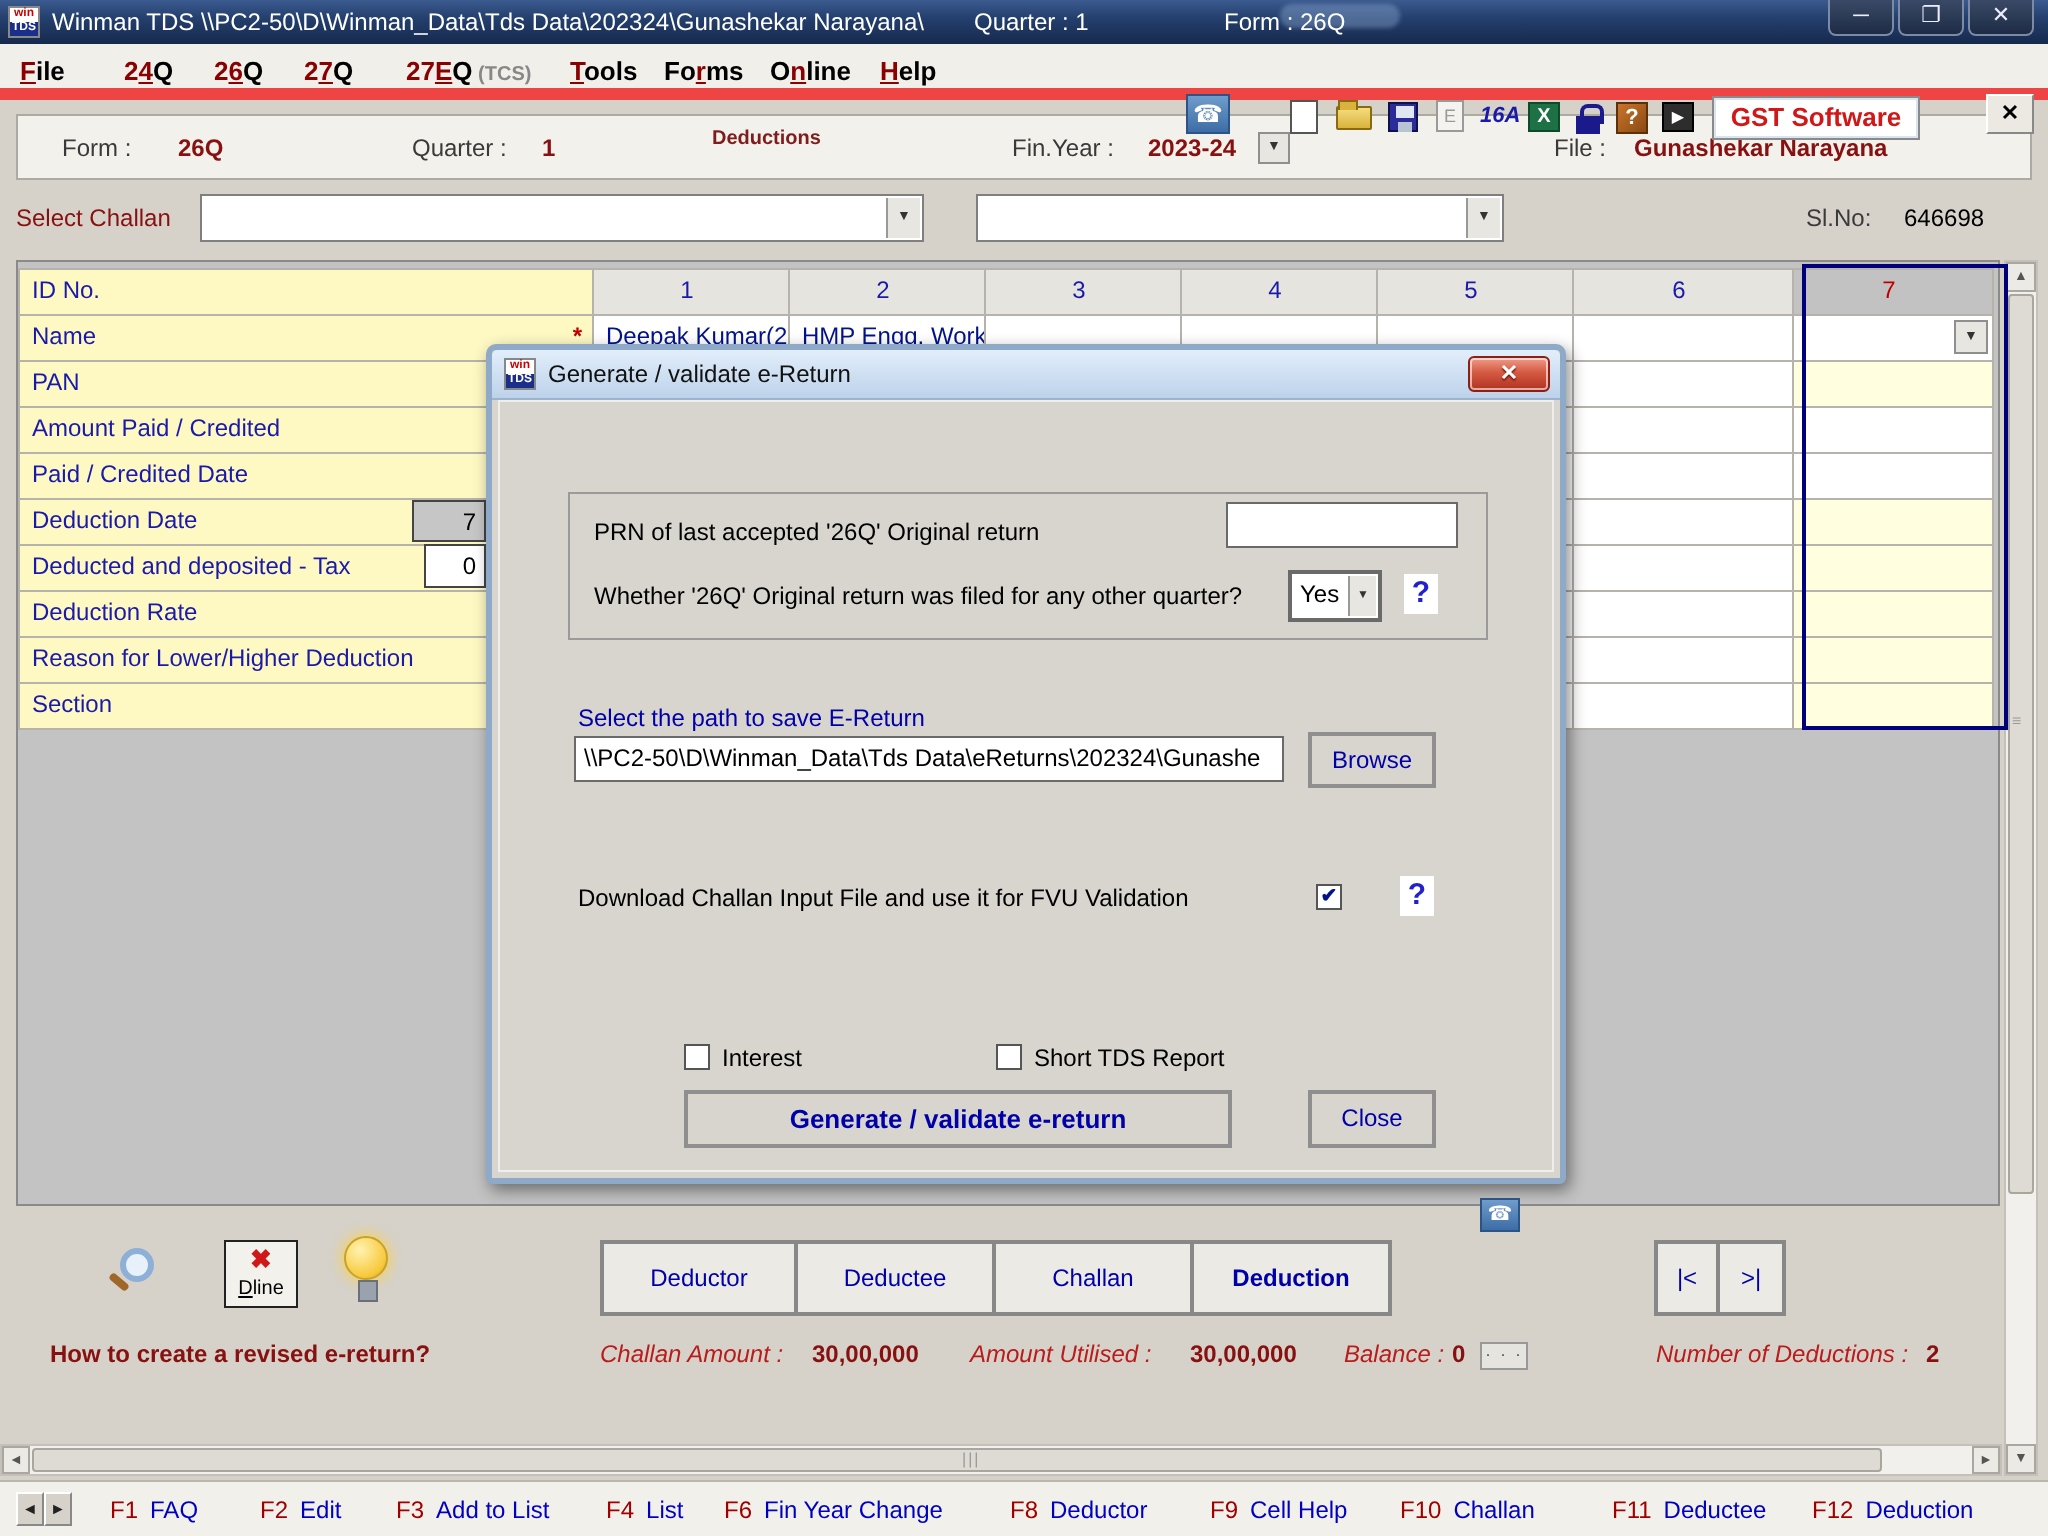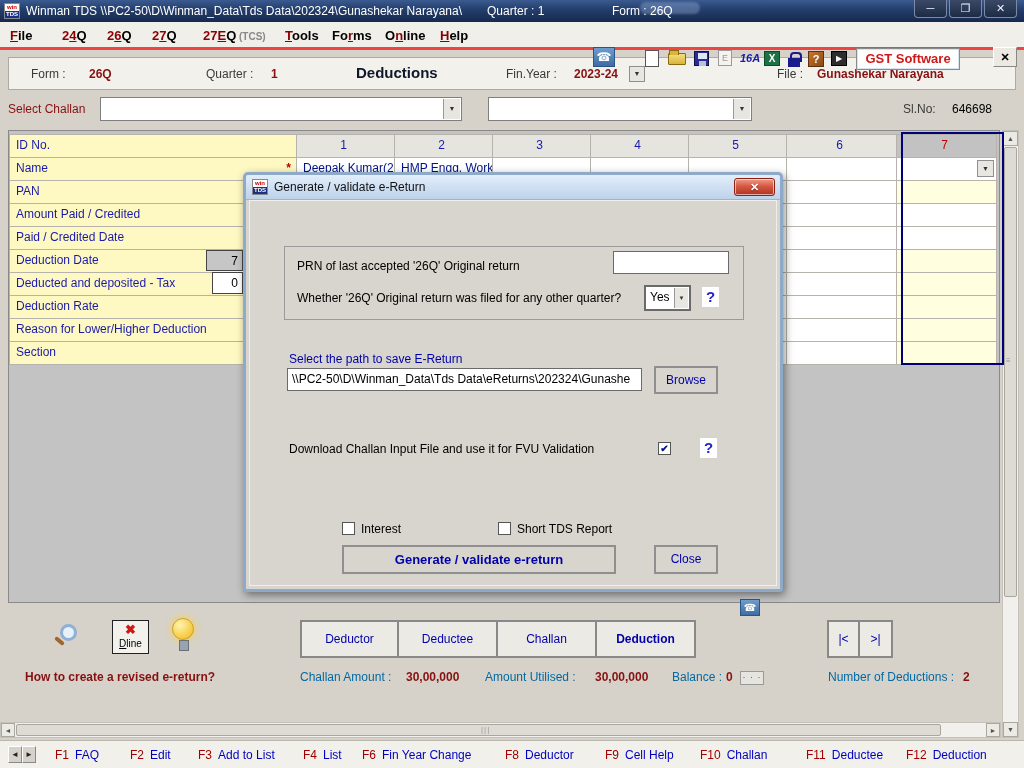--- a/index.html
+++ b/index.html
@@ -10,21 +10,21 @@
   
   #titlebar { left:0; top:0; width:1024px; height:22px;
     background:linear-gradient(180deg,#3b5a8f 0%,#24406e 40%,#16294d 100%); color:#fff; z-index:10; }
   #titlebar .glass { position:absolute; left:640px; top:2px; width:60px; height:12px; background:rgba(160,190,230,.35); border-radius:6px; filter:blur(1px); }
   .appicon { position:absolute; width:16px; height:16px; background:#fff; border:1px solid #888; font-size:6px; line-height:7px; text-align:center; font-weight:bold; }
   .appicon .r { color:#c00; display:block; } .appicon .b { color:#006; display:block; background:#1a2f8a; color:#fff; }
   .tbtext { position:absolute; top:4px; white-space:pre; }
   .winbtn { position:absolute; top:0; width:33px; height:18px; background:linear-gradient(180deg,#3a4a66,#1d2b45); border:1px solid #7c8aa5; border-top:none; border-radius:0 0 4px 4px; color:#eef; text-align:center; line-height:16px; font-size:11px; }
 
   
-  #menubar { left:0; top:22px; width:1024px; height:28px; background:#f0efe9; border-bottom:3px solid #ef4444; z-index:9; }
+  #menubar { left:0; top:22px; width:1024px; height:28px; background:#f0efe9; border-bottom:6px solid #ef4444; z-index:9; }
   .mi { position:absolute; top:6px; font-size:13px; font-weight:bold; color:#000; cursor:default; }
   .mnum,.maccel { color:#8b0000; } .maccel { text-decoration:underline; }
   .msuffix { color:#888; font-size:10px; font-weight:bold; }
   .tico { position:absolute; top:27px; }
 
   .phonebtn { width:22px; height:20px; background:linear-gradient(180deg,#6f9ccb,#3d6da5); border:1px solid #2c5385; color:#fff; text-align:center; line-height:18px; font-size:12px; }
   .newdoc { width:14px; height:17px; background:#fff; border:1px solid #555; }
   .folder { width:18px; height:12px; background:linear-gradient(180deg,#f4dd7e,#d9b33c); border:1px solid #8a6a10; border-radius:1px; }
   .folder:before { content:""; position:absolute; left:0; top:-4px; width:8px; height:4px; background:#d9b33c; border:1px solid #8a6a10; border-bottom:none; }
   .floppy { width:15px; height:15px; background:#2b2b9a; border:1px solid #11114a; }
@@ -37,21 +37,21 @@
   .lockb:before { content:""; position:absolute; left:2px; top:-6px; width:8px; height:8px; border:2px solid #1a1a8c; border-bottom:none; border-radius:4px 4px 0 0; }
   .bookq { width:16px; height:16px; background:linear-gradient(135deg,#c9752c,#8a4a12); border:1px solid #5c300a; color:#fff; font-weight:bold; font-size:11px; text-align:center; line-height:15px; }
   .film { width:16px; height:15px; background:#2d2d2d; border:1px solid #000; color:#fff; font-size:8px; text-align:center; line-height:14px; }
   .gstbtn { left:856px; top:26px; width:104px; height:22px; background:#fff; border:1px solid #8a8a8a; box-shadow:inset 0 0 0 1px #d9e4f2; color:#d01818; font-weight:bold; font-size:13px; text-align:center; line-height:20px; }
   .xbtn { left:993px; top:25px; width:24px; height:20px; background:#ece9e2; border:1px solid #888; border-top-color:#fff; border-left-color:#fff; font-weight:bold; text-align:center; line-height:18px; font-size:11px; }
 
   
   #headerband { left:8px; top:57px; width:1008px; height:33px; background:#f2f1ec; border:1px solid #adaaa2; }
   .hlbl { position:absolute; top:9px; color:#3a3a3a; }
   .hval { position:absolute; top:9px; color:#871010; font-weight:bold; }
-  .htitle { position:absolute; top:6px; color:#0f172a; font-weight:bold; font-size:15px; }
+  .htitle { position:absolute; top:6px; color:#7f1d1d; font-weight:bold; font-size:10px; }
   .combobtn { position:absolute; width:16px; height:16px; background:#e8e6e1; border:1px solid #8f8f8f; text-align:center; line-height:14px; font-size:7px; color:#333; }
 
   
   .clabel { left:8px; top:102px; color:#871010; }
   .combo { background:#fff; border:1px solid #7f7f7f; }
   .combo .ctext { position:absolute; left:4px; top:3px; white-space:pre; }
   .combo .carrow { position:absolute; right:1px; top:1px; bottom:1px; width:17px; background:#e8e6e1; border-left:1px solid #999; text-align:center; font-size:7px; color:#333; line-height:20px; }
 
   
   #gridpanel { left:8px; top:130px; width:992px; height:473px; background:#c3c3c3; border:1px solid #8a8a8a; }
@@ -101,21 +101,21 @@
   #delbtn .x { color:#d01818; font-weight:bold; font-size:13px; line-height:13px; display:block; margin-top:2px; }
   #delbtn .t { font-size:10px; } #delbtn .t b { text-decoration:underline; font-weight:normal; }
   .bulb { left:172px; top:618px; width:22px; height:22px; background:radial-gradient(circle at 35% 30%,#fff3b0,#f7c93c 70%,#d9a21a); border:1px solid #c9a227; border-radius:50%; box-shadow:0 0 6px 2px rgba(250,210,80,.7); }
   .bulb:after { content:""; position:absolute; left:6px; top:21px; width:8px; height:9px; background:#9aa2ad; border:1px solid #6a7077; }
   .tabbtn { position:absolute; top:620px; height:38px; width:99px; background:#eceae5; border:2px solid #888; border-left:none; color:#0000a8; text-align:center; line-height:34px; font-size:12px; }
   .tabfirst { border-left:2px solid #888; }
   .tabactive { font-weight:bold; }
   .navbtn { position:absolute; top:620px; height:38px; width:33px; background:#eceae5; border:2px solid #888; border-left:none; color:#0000a8; text-align:center; line-height:34px; }
   .navfirst { border-left:2px solid #888; }
   .howlink { left:25px; top:670px; color:#871010; font-weight:bold; }
-  .blbl { position:absolute; top:670px; color:#0369a1; }
+  .blbl { position:absolute; top:670px; color:#b91c1c;font-style:italic; }
   .bval { position:absolute; top:670px; color:#871010; font-weight:bold; }
   .dots { left:740px; top:671px; width:24px; height:14px; background:#e6e4de; border:1px solid #999; color:#555; font-size:9px; text-align:center; line-height:11px; letter-spacing:1px; }
 
   
   #fkeybar { left:0; top:740px; width:1024px; height:28px; background:#f1f0ea; border-top:1px solid #b9b6ae; }
   .fitem { position:absolute; top:7px; white-space:nowrap; }
   .fkey { color:#a00000; } .flabel { color:#0000c0; margin-left:6px; }
   .fnav { position:absolute; top:5px; width:14px; height:17px; background:#d6d2ca; border:1px solid #888; border-top-color:#fff; border-left-color:#fff; font-size:8px; text-align:center; line-height:15px; color:#222; }
 </style>
 </head>

